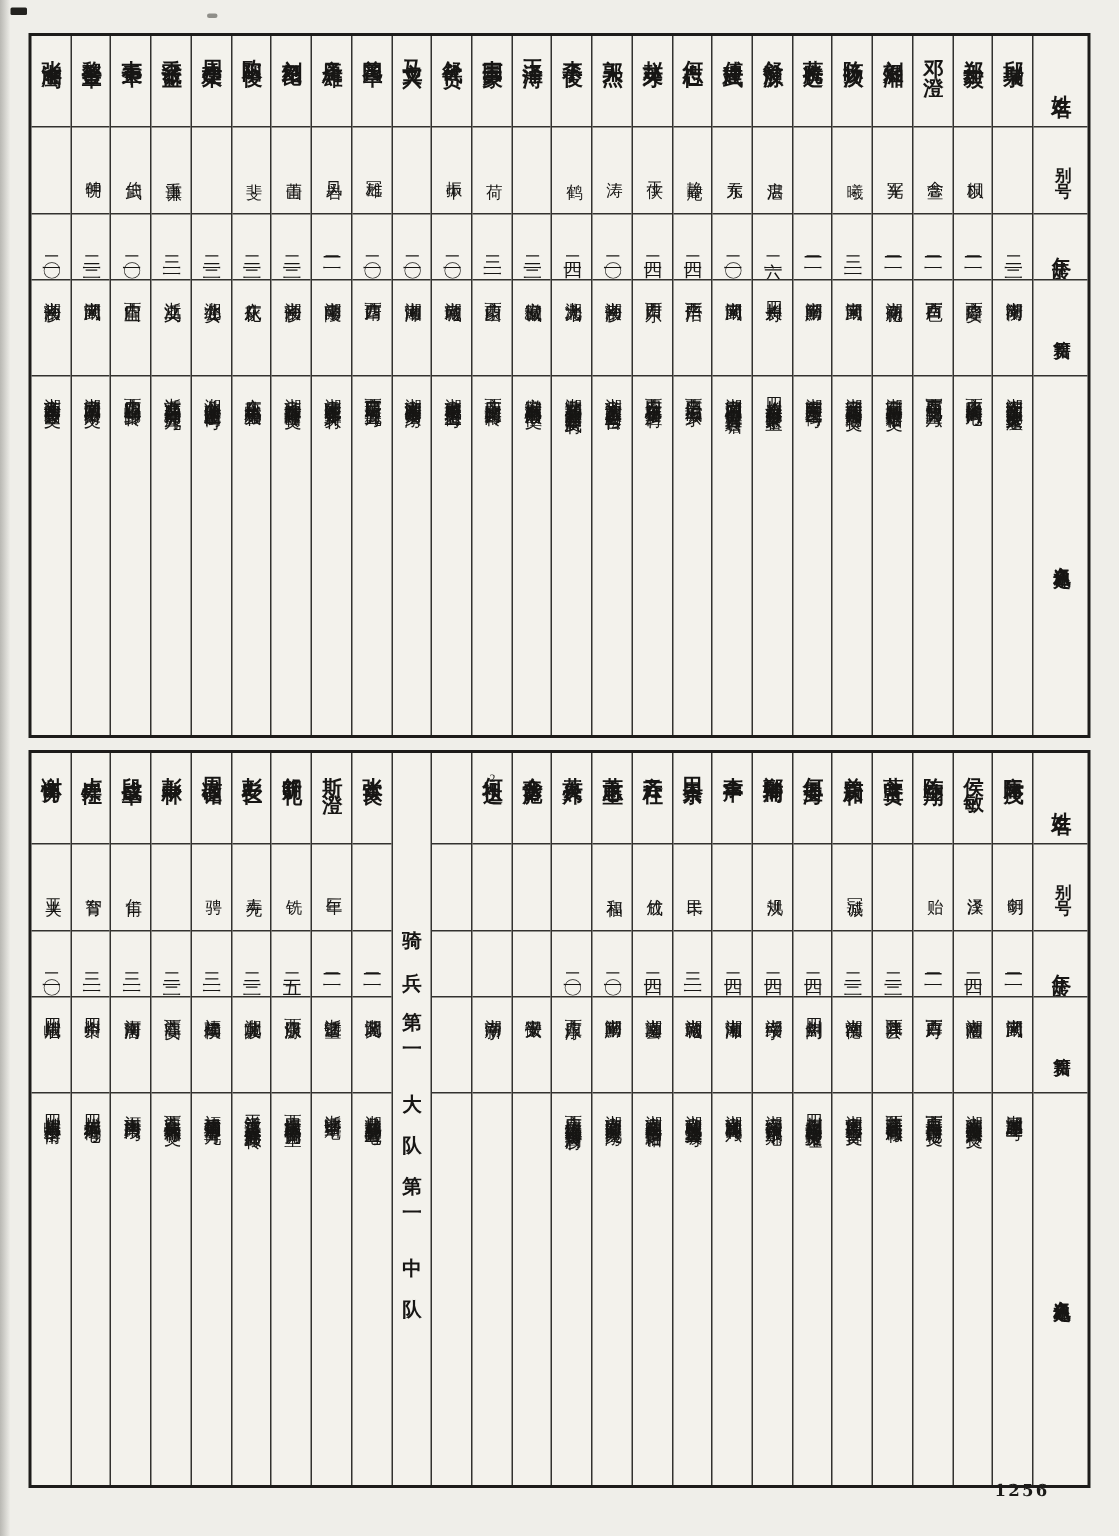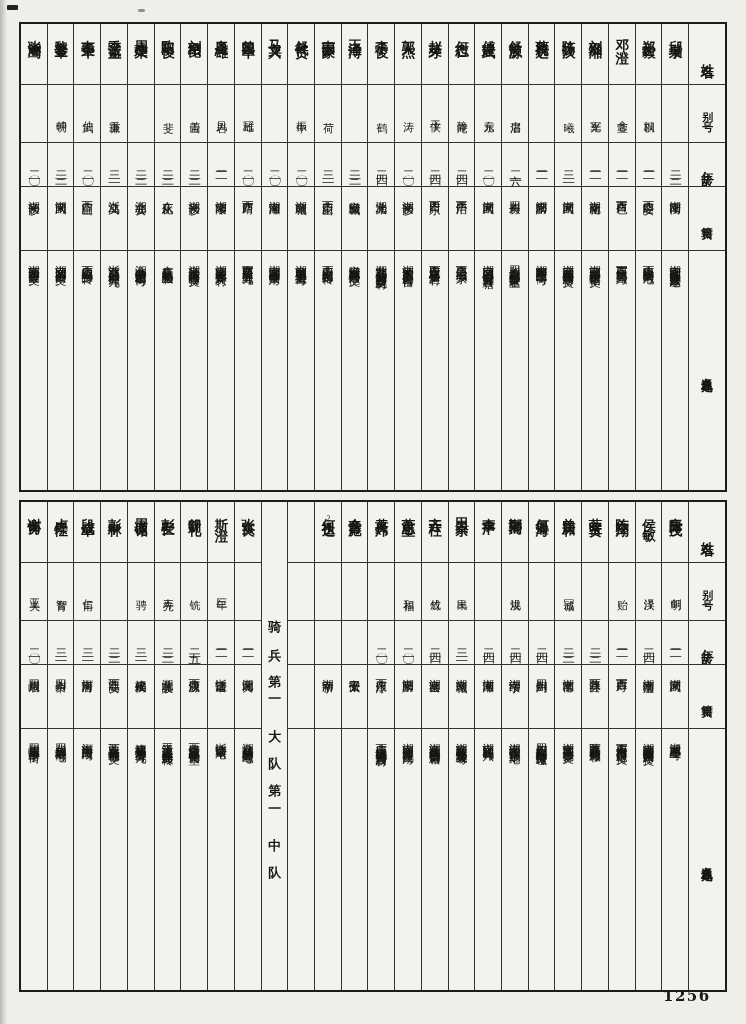--- a/index.html
+++ b/index.html
@@ -52,21 +52,21 @@
   .cell-native .vtext{font-size:11.5px;letter-spacing:0.06em;}
   .cell-address .vtext{font-size:11.5px;letter-spacing:0.08em;}
   .note{font-size:7.5px;letter-spacing:0;font-weight:400;}
 
   .hdr{font-size:13px;font-weight:700;letter-spacing:0.95em;}
   .hdr-tall{font-size:12.5px;letter-spacing:2.1em;}
   .spread-lg{font-size:13px;font-weight:600;letter-spacing:2.1em;}
 
   .page-number{
     position:absolute;top:987px;left:663px;
-    font-size:15px;font-weight:700;letter-spacing:1.5px;
+    font-size:11px;font-weight:700;letter-spacing:1.5px;
     font-family:"DejaVu Serif","Liberation Serif",serif;color:#1b1a18;
   }
 </style>
 </head>
 <body>
 
 <div class="page">
   <div class="edge-shadow"></div>
   <div class="smudge-a"></div>
   <div class="smudge-b"></div>

